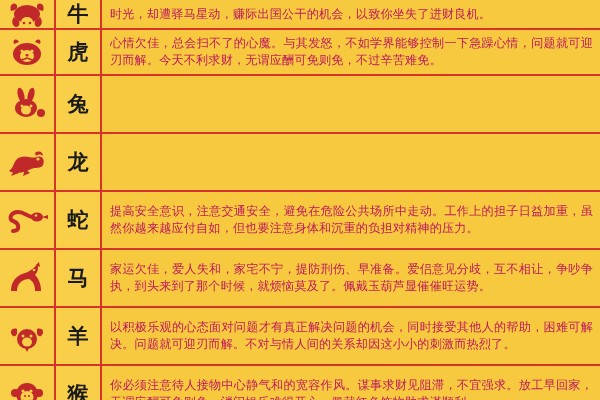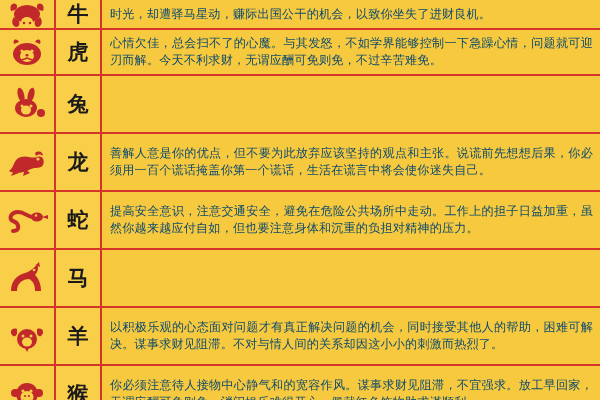--- a/index.html
+++ b/index.html
@@ -64,21 +64,21 @@
     box-sizing: border-box;
     display: flex;
     align-items: center;
     overflow: hidden;
   }
   .text-cell p {
     margin: 0;
     font-family: "DejaVu Sans", "Liberation Sans", sans-serif;
     font-size: 12.1px;
     line-height: 17.4px;
-    color: #0c4a6e;
+    color: #be185d;
     text-align: justify;
     text-justify: inter-ideograph;
     letter-spacing: 0.2px;
     width: 100%;
   }
   
   .glyph {
     width: 44px;
     height: 34px;
     display: block;
@@ -184,23 +184,20 @@
             <circle cx="33" cy="14" r="1.6" fill="#f9cf49"></circle>
             <path d="M10 24 L6 31 L14 28 Z"></path>
             <path d="M20 24 L18 31 L25 28 Z"></path>
           </g>
         </svg>
       </span>
     </div>
     <div class="name-cell">
       <span class="zodiac-name">龙</span>
     </div>
-    <div class="text-cell">
-      <p>善解人意是你的优点，但不要为此放弃应该坚持的观点和主张。说谎前先想想后果，你必须用一百个谎话掩盖你第一个谎话，生活在谎言中将会使你迷失自己。</p>
-    </div>
   </div>
 
   <div class="row r4">
     <div class="icon-cell">
       <span class="glyph">
         <svg viewBox="0 0 44 34">
           <g fill="none" stroke="#c1282a" stroke-width="4" stroke-linecap="round">
             <path d="M8 28 C16 28 14 20 8 18 C3 16 6 9 13 9 C20 9 22 14 28 14"></path>
           </g>
           <g fill="#c1282a">
@@ -226,20 +223,23 @@
           <g fill="#c1282a">
             <path d="M6 30 C6 20 12 14 20 12 C26 10 30 6 32 3 C34 6 33 11 30 14 C34 18 36 24 36 30 L30 30 C30 24 28 20 24 18 C18 18 12 22 12 30 Z"></path>
             <path d="M31 4 L34 1 L35 6 Z"></path>
             <circle cx="29" cy="9" r="1.3" fill="#f9cf49"></circle>
           </g>
         </svg>
       </span>
     </div>
     <div class="name-cell">
       <span class="zodiac-name">马</span>
+    </div>
+    <div class="text-cell">
+      <p>家运欠佳，爱人失和，家宅不宁，提防刑伤、早准备。爱侣意见分歧，互不相让，争吵争执，到头来到了那个时候，就烦恼莫及了。佩戴玉葫芦显催催旺运势。</p>
     </div>
   </div>
 
   <div class="row r6">
     <div class="icon-cell">
       <span class="glyph">
         <svg viewBox="0 0 44 34">
           <g fill="#c1282a">
             <path d="M12 10 C6 8 4 14 8 17 C10 18 12 16 12 14 Z"></path>
             <path d="M32 10 C38 8 40 14 36 17 C34 18 32 16 32 14 Z"></path>
@@ -249,21 +249,21 @@
             <circle cx="26" cy="17" r="1.5" fill="#f9cf49"></circle>
             <path d="M20 29 L22 33 L24 29 Z"></path>
           </g>
         </svg>
       </span>
     </div>
     <div class="name-cell">
       <span class="zodiac-name">羊</span>
     </div>
     <div class="text-cell">
-      <p>以积极乐观的心态面对问题才有真正解决问题的机会，同时接受其他人的帮助，困难可解决。谋事求财见阻滞。不对与情人间的关系却因这小小的刺激而热烈了。</p>
+      <p>以积极乐观的心态面对问题才有真正解决问题的机会，同时接受其他人的帮助，困难可解决。问题就可迎刃而解。不对与情人间的关系却因这小小的刺激而热烈了。</p>
     </div>
   </div>
 
   <div class="row r7">
     <div class="icon-cell">
       <span class="glyph">
         <svg viewBox="0 0 44 34">
           <g fill="#c1282a">
             <circle cx="10" cy="16" r="4"></circle>
             <circle cx="34" cy="16" r="4"></circle>

